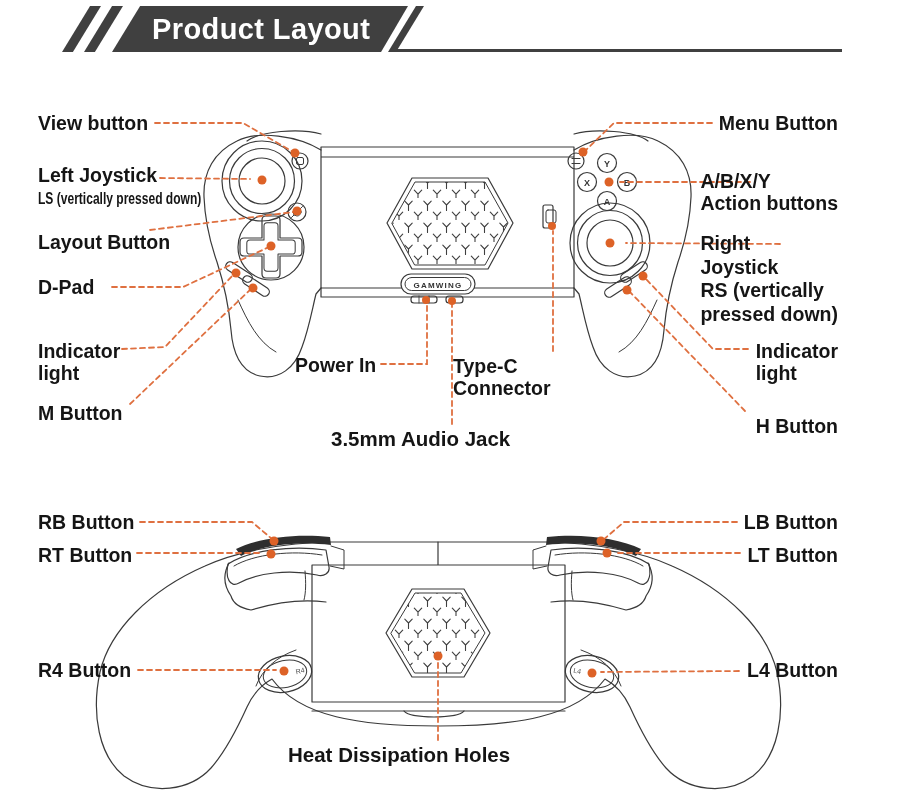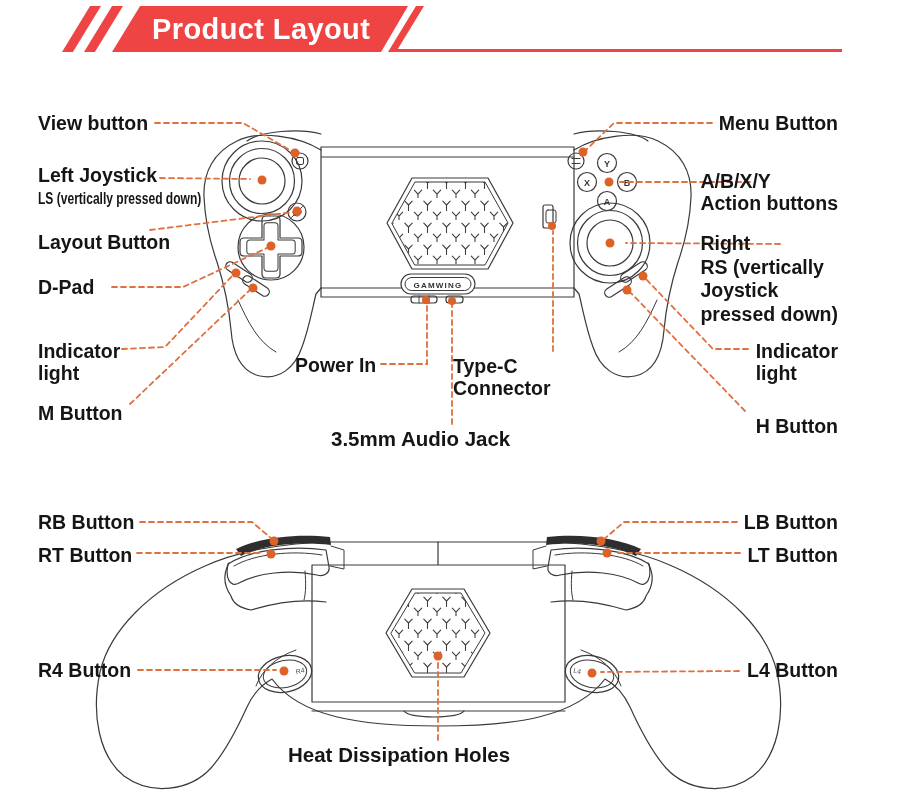--- a/index.html
+++ b/index.html
@@ -1,19 +1,19 @@
 <!DOCTYPE html>
 <html><head>
 <meta charset="utf-8">
 <style>
   html,body{margin:0;padding:0;background:#fff;}
   .page{position:relative;width:897px;height:795px;background:#fff;overflow:hidden;
         font-family:"Liberation Sans",sans-serif;color:#151515;}
   
-  .hd{position:absolute;background:#ef4444;}
+  .hd{position:absolute;background:#404040;}
   .stripe1{left:62px;top:6px;width:39px;height:46px;clip-path:polygon(72% 0,100% 0,28% 100%,0 100%);}
   .stripe2{left:84px;top:6px;width:39px;height:46px;clip-path:polygon(72% 0,100% 0,28% 100%,0 100%);}
   .banner{left:112px;top:6px;width:296px;height:46px;clip-path:polygon(9.5% 0,100% 0,90.9% 100%,0 100%);
           display:flex;align-items:center;padding-left:40px;box-sizing:border-box;}
   .banner span{font-size:29px;font-weight:bold;color:#fff;letter-spacing:.4px;}
   .tail{left:388px;top:6px;width:40px;height:46px;clip-path:polygon(70% 0,90% 0,20% 100%,0 100%);}
   .uline{left:396px;top:49px;width:446px;height:2.5px;}
   
   .art{position:absolute;left:0;top:0;}
   
@@ -264,22 +264,22 @@
 
   <div class="lbl r" style="right:59px;top:112px">Menu Button</div>
 
   <div class="lbl r" style="right:59px;top:170px">
     <div>A/B/X/Y</div>
     <div>Action buttons</div>
   </div>
 
   <div class="lbl r lh235" style="right:59px;top:232px">
     <div>Right</div>
+    <div>Joystick</div>
     <div>RS (vertically</div>
-    <div>Joystick</div>
     <div>pressed down)</div>
   </div>
 
   <div class="lbl r" style="right:59px;top:340px">
     <div>Indicator</div>
     <div>light</div>
   </div>
 
   <div class="lbl r" style="right:59px;top:415px">H Button</div>
 

